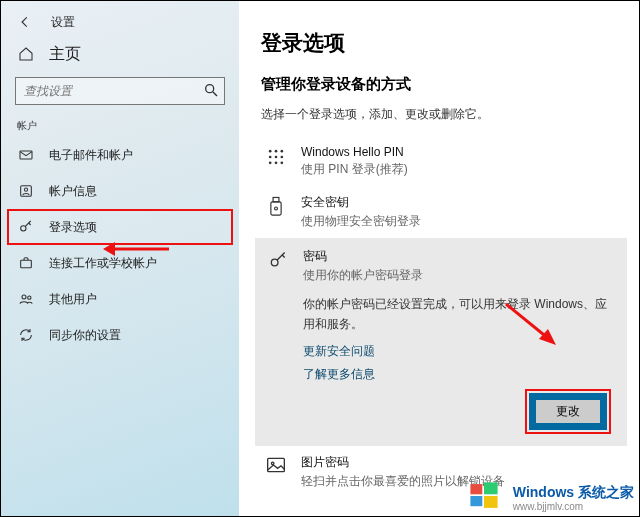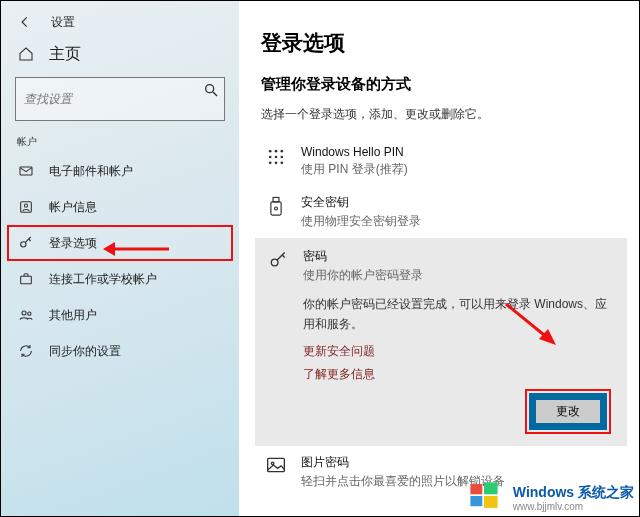--- a/index.html
+++ b/index.html
@@ -36,21 +36,21 @@
   .top-row { height: 30px; font-size: 12px; gap: 18px; }
   .top-row .ico { width: 16px; display:flex; justify-content:center;}
   .home-row { font-size: 16px; }
   .home-row .ico, .nav-row .ico { width: 18px; margin-right: 14px; display:flex; justify-content:center;}
   .search-wrap {
     margin: 6px 14px 10px 14px;
     position: relative;
   }
   .search-input {
     width: 100%;
-    height: 44px;
+    height: 28px;
     border: 1px solid #777;
     background: rgba(255,255,255,0.4);
     padding: 0 28px 0 8px;
     font-size: 12px;
     color: #333;
     font-style: italic;
   }
   .search-icon {
     position: absolute;
     right: 6px; top: 5px;
@@ -99,21 +99,21 @@
   .option .olabel .d { color: #666; margin-top: 2px; }
   .option.expanded {
     background: #e9e9e9;
     display: block;
     padding: 10px 12px 12px 12px;
     margin: 0 -6px;
   }
   .option.expanded .ohead { display:flex; gap:14px; }
   .exp-body { margin-left: 36px; margin-top: 10px; font-size: 12px; color:#333; line-height:1.7;}
   .exp-links { margin-left: 36px; margin-top:8px; font-size:12px; }
-  .exp-links div { color: #7f1d1d; margin-bottom:6px; cursor:pointer;}
+  .exp-links div { color: #0c4a6e; margin-bottom:6px; cursor:pointer;}
   .exp-btn-row { display:flex; justify-content:flex-end; margin-top:4px; margin-right:4px;}
   .change-btn {
     border: 2px solid #e11;
     padding: 2px;
   }
   .change-btn-inner {
     background: #ccc;
     border: 7px solid #0369a1;
     padding: 3px 20px;
     font-size: 12px;

